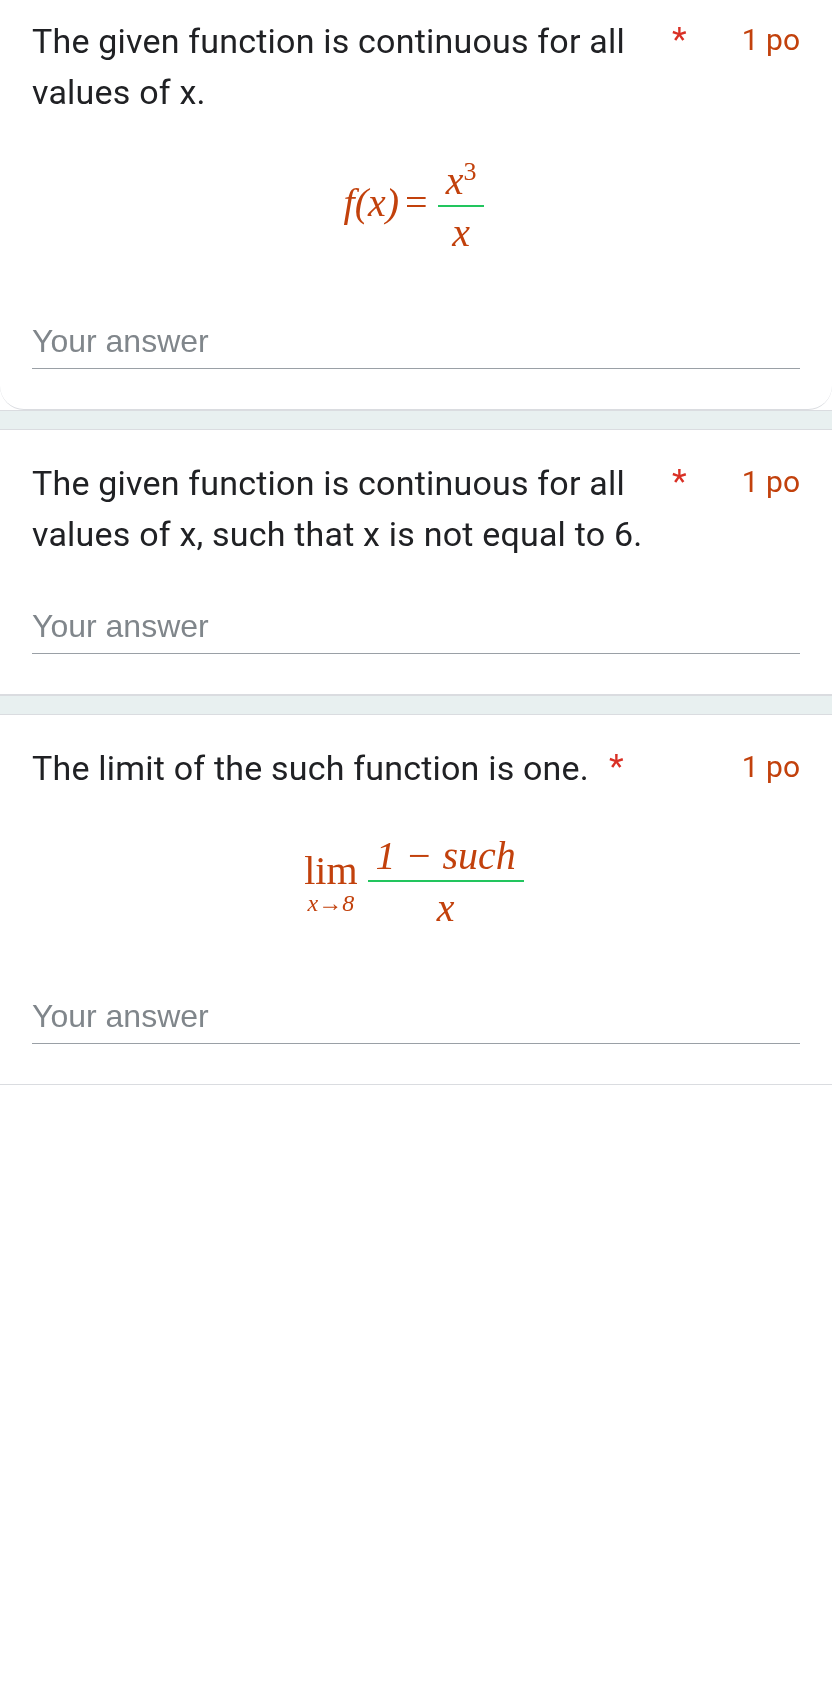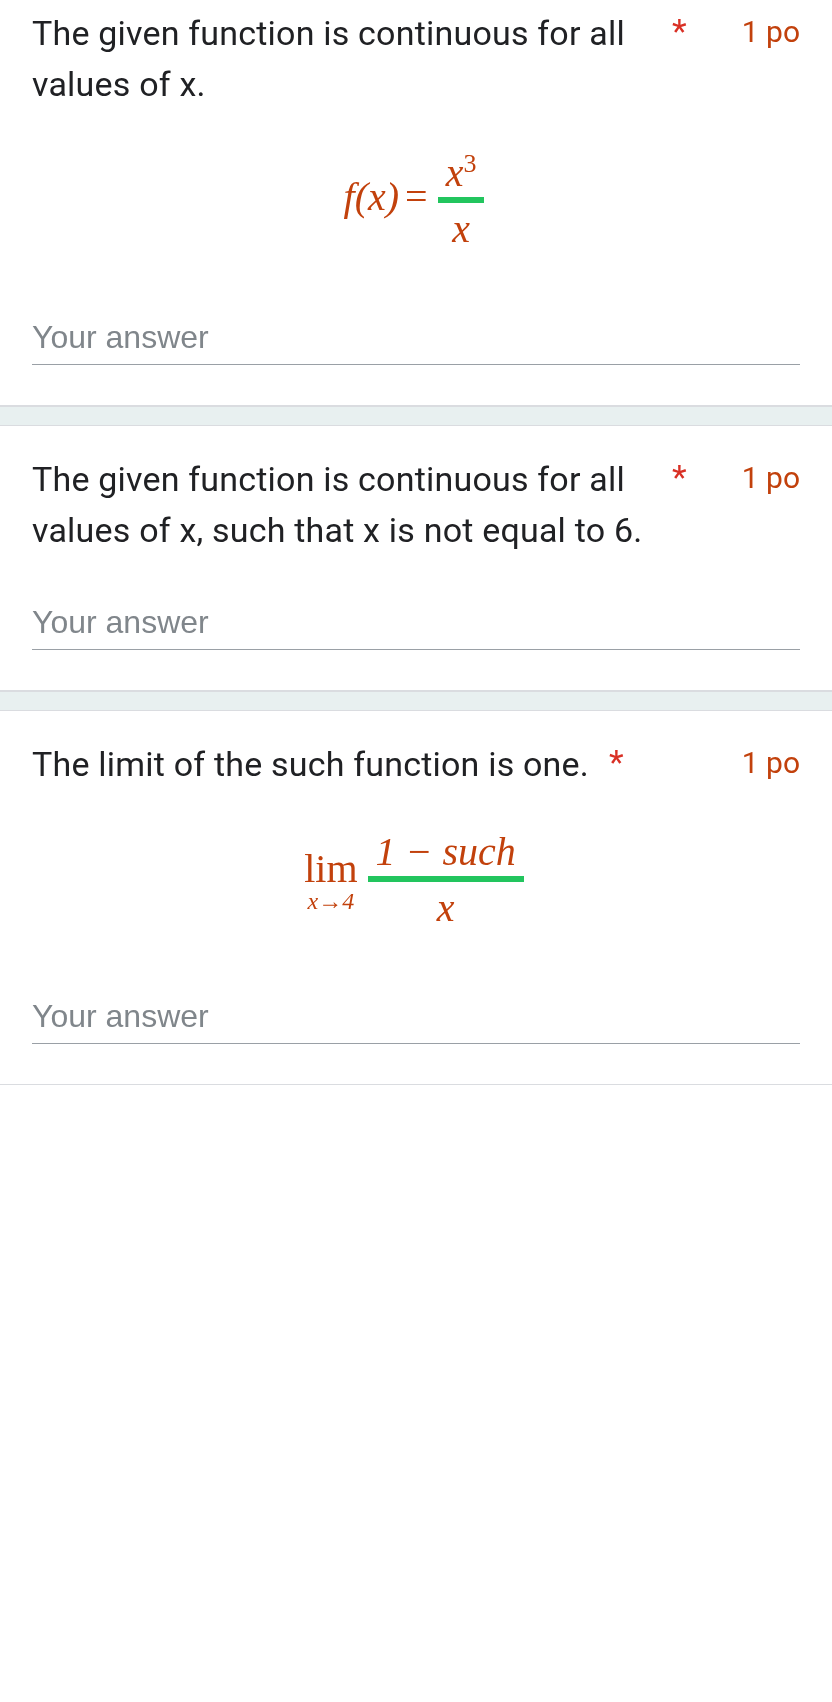--- a/index.html
+++ b/index.html
@@ -58,21 +58,21 @@
   .formula .fn { font-style: italic; }
   .formula .op { font-style: normal; padding: 0 6px; }
   .frac {
     display: inline-block;
     vertical-align: middle;
     text-align: center;
     margin: 0 4px;
   }
   .frac .num {
     display: block;
-    border-bottom: 6px solid #22c55e;
+    border-bottom: 2px solid #22c55e;
     padding: 0 8px 2px 8px;
     line-height: 1.1;
   }
   .frac .den {
     display: block;
     padding: 4px 8px 0 8px;
     line-height: 1.1;
   }
   .sup {
     font-size: 0.65em;
@@ -102,21 +102,21 @@
     border-bottom: 1px solid #9aa0a6;
     font-size: 32px;
     color: #6d28d9;
     padding: 8px 0;
     outline: none;
     background: transparent;
   }
   .answer-input::placeholder {
     color: #80868b;
   }
-  .first-card { padding-top: 8px; }
+  .first-card { padding-top: 16px; border-radius: 24px; }
 </style>
 </head>
 <body>
 
 <div class="question-card first-card">
   <div class="question-header">
     <span class="question-text">
       <span>The given function is continuous for all values of x.</span>
     </span>
     <span class="required">*</span>
@@ -142,15 +142,15 @@
 <div class="divider"></div>
 
 <div class="question-card">
   <div class="question-header">
     <span class="question-text">
       <span>The limit of the such function is one.</span>
     </span>
     <span class="required">*</span>
     <span class="points">1 po</span>
   </div>
-  <div class="formula"><span class="lim-block"><span class="lim-top">lim</span><span class="lim-sub">x→4</span></span><span class="frac"><span class="num">1 − <span class="fn">such</span></span><span class="den"><span class="fn">x</span></span></span></div>
+  <div class="formula"><span class="lim-block"><span class="lim-top">lim</span><span class="lim-sub">x→8</span></span><span class="frac"><span class="num">1 − <span class="fn">such</span></span><span class="den"><span class="fn">x</span></span></span></div>
   <input class="answer-input" type="text" placeholder="Your answer" style="">
 </div>
 
 </body></html>

